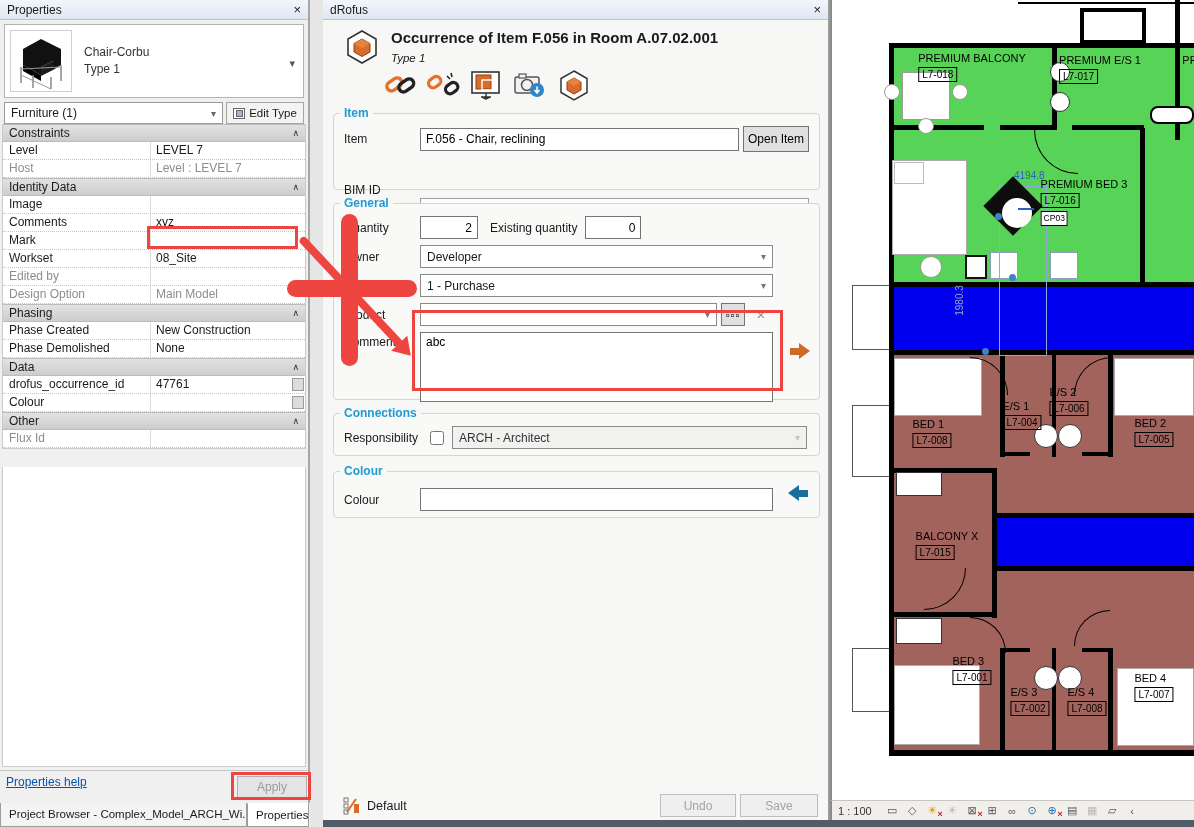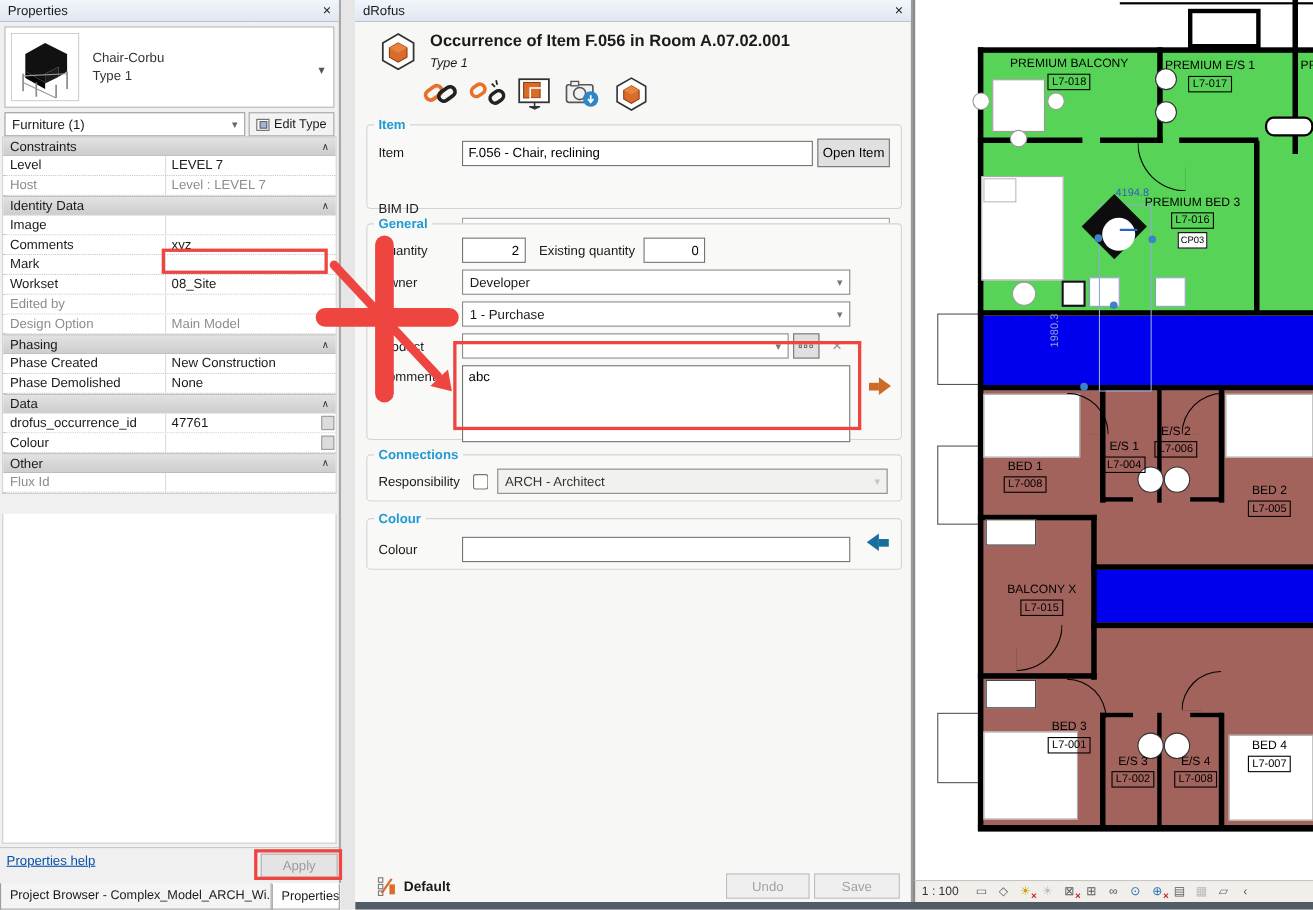--- a/index.html
+++ b/index.html
@@ -62,29 +62,29 @@
   .btn.ghost{background:#efefef;border:1px solid #bdbdbd;color:#a3a3a3}
   .dots-btn{width:24px;height:23px;margin-left:4px;line-height:10px;letter-spacing:1px;font-size:11px}
   .x-btn{width:24px;height:23px;margin-left:4px;background:none;border:none;color:#8f8f8f;font-size:15px}
   .cmt{height:70px;resize:none;border:1px solid #747474;background:#fff;padding:2px 5px;font:12px "Liberation Sans",sans-serif}
   .oarrow{position:absolute;display:flex;align-items:center}
   .oarrow .sh{width:9px;height:7px;background:#cd6a28}
   .oarrow .hd{width:0;height:0;border-left:11px solid #cd6a28;border-top:8px solid transparent;border-bottom:8px solid transparent}
   .barrow{position:absolute;display:flex;align-items:center}
   .barrow .hd{width:0;height:0;border-right:11px solid #186f9e;border-top:8px solid transparent;border-bottom:8px solid transparent}
   .barrow .sh{width:9px;height:7px;background:#186f9e}
-  .dr-footer-label{font-weight:bold;font-size:12.5px}
+  .dr-footer-label{font-weight:normal;font-size:12.5px}
 
   
   #plan{position:absolute;left:830px;top:0;width:364px;height:800px;background:#fff;border-left:2px solid #8a8a8a;overflow:hidden}
   .fill{position:absolute}
   .w{position:absolute;background:#000}
   .fw{position:absolute;background:#fff;border:1px solid #9a9a9a}
   .circ{position:absolute;background:#fff;border:1px solid #333;border-radius:50%}
-  .rlabel{position:absolute;transform:translateX(-50%);text-align:center;color:#000;font-size:11px;white-space:nowrap;line-height:13px}
+  .rlabel{position:absolute;transform:translateX(-50%);text-align:left;color:#000;font-size:11px;white-space:nowrap;line-height:13px}
   .rnum{display:inline-block;border:1px solid #000;padding:0 3px;font-size:10px;margin-top:2px}
   .rtag{display:inline-block;border:1px solid #000;padding:0 2px;font-size:8.5px;margin-top:3px;background:#fff}
   .arc{position:absolute;border:1px solid #000;background:transparent}
   .dim{position:absolute;color:#2e5fc2;font-size:10px}
   .dimv{position:absolute;color:#97a6c9;font-size:10px;transform:rotate(-90deg)}
   .handle{position:absolute;width:7px;height:7px;border-radius:50%;background:#3c82c6}
   #viewbar{position:absolute;left:830px;top:800px;width:364px;height:20px;background:#f1efec;border-top:1px solid #c9c5bf;border-left:2px solid #8a8a8a;display:flex;align-items:center;gap:5px;padding:0 6px;font-size:11px;color:#333}
   .vico{position:relative;width:15px;text-align:center;font-size:11px;color:#5a5a5a}
   .vico.sun{color:#d99a00}
   .vico.dim3{color:#b9b9b9}
@@ -440,21 +440,21 @@
     <div class="dim" style="left:182px;top:170px">4194.8</div>
     <div class="dimv" style="left:112px;top:295px">1980.3</div>
 
     <div class="rlabel" style="left:140px;top:52px"><span>PREMIUM BALCONY</span><br><span class="rnum">L7-018</span></div>
     <div class="rlabel" style="left:268px;top:54px"><span>PREMIUM E/S 1</span><br><span class="rnum">L7-017</span></div>
     <div class="rlabel" style="left:358px;top:54px"><span>PR</span></div>
     <div class="rlabel" style="left:252px;top:178px"><span>PREMIUM BED 3</span><br><span class="rnum">L7-016</span><br><span class="rtag">CP03</span></div>
     <div class="rlabel" style="left:100px;top:418px"><span>BED 1</span><br><span class="rnum">L7-008</span></div>
     <div class="rlabel" style="left:237px;top:386px"><span>E/S 2</span><br><span class="rnum">L7-006</span></div>
     <div class="rlabel" style="left:190px;top:400px"><span>E/S 1</span><br><span class="rnum">L7-004</span></div>
-    <div class="rlabel" style="left:322px;top:440px"><span>BED 2</span><br><span class="rnum">L7-005</span></div>
+    <div class="rlabel" style="left:322px;top:417px"><span>BED 2</span><br><span class="rnum">L7-005</span></div>
     <div class="rlabel" style="left:115px;top:530px"><span>BALCONY X</span><br><span class="rnum">L7-015</span></div>
     <div class="rlabel" style="left:140px;top:655px"><span>BED 3</span><br><span class="rnum">L7-001</span></div>
     <div class="rlabel" style="left:198px;top:686px"><span>E/S 3</span><br><span class="rnum">L7-002</span></div>
     <div class="rlabel" style="left:255px;top:686px"><span>E/S 4</span><br><span class="rnum">L7-008</span></div>
     <div class="rlabel" style="left:322px;top:672px"><span>BED 4</span><br><span class="rnum">L7-007</span></div>
   </section>
 
   <div id="viewbar">
     <span style="margin-right:8px">1 : 100</span>
     <span class="vico">▭</span>

